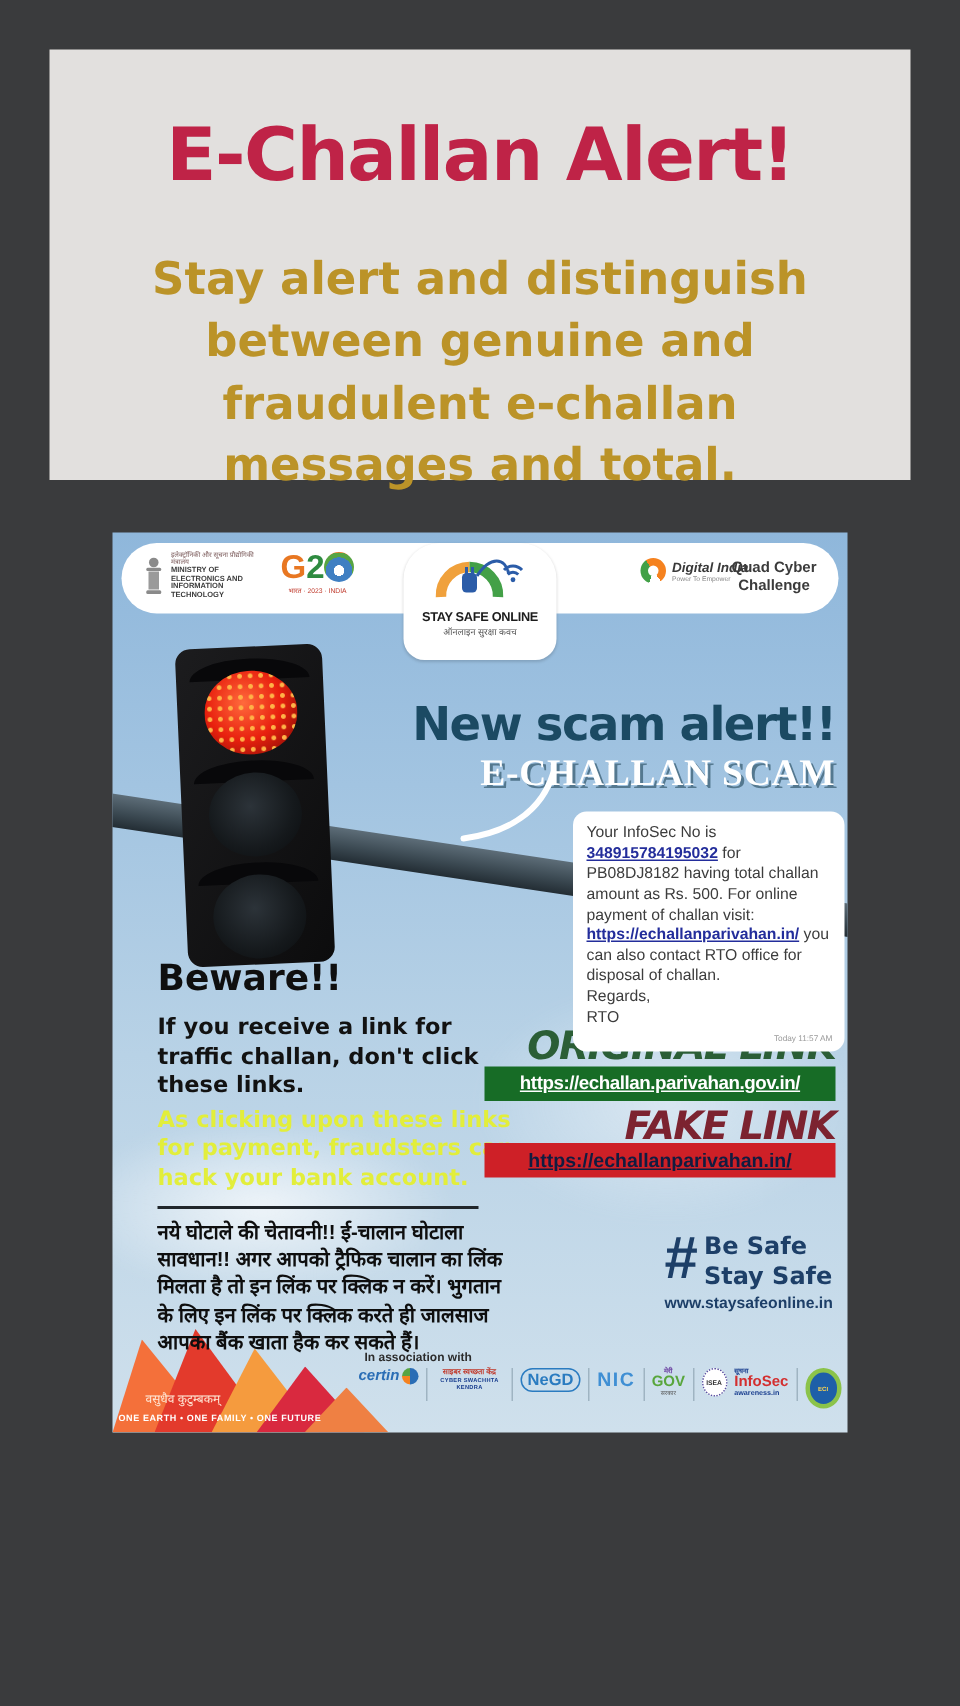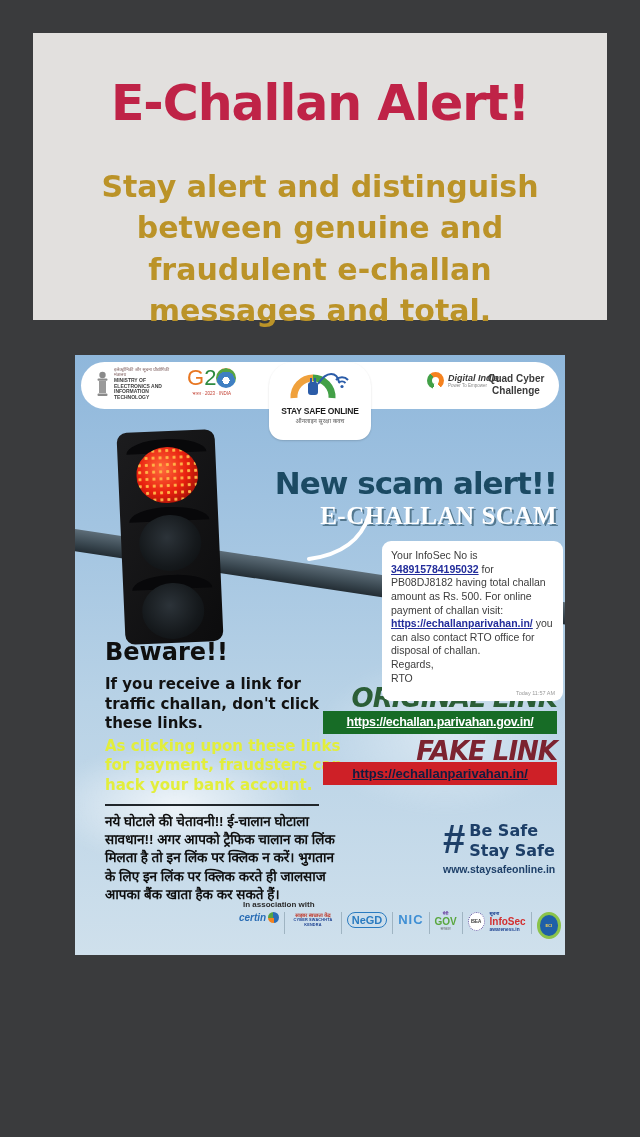--- a/index.html
+++ b/index.html
@@ -33,21 +33,21 @@
   
   .hdr{
     position:absolute;left:6px;top:7px;width:478px;height:47px;
     background:#fff;border-radius:24px;z-index:6;
   }
   .meity{position:absolute;left:14px;top:6px;display:flex;align-items:center;gap:4px;}
   .meity-text{width:64px;color:#4a4a4a;}
   .meity-hi{font-size:4.5px;line-height:1.1;color:#7a5a5a;}
   .meity-en{font-size:5px;font-weight:bold;line-height:1.15;color:#3d3d3d;}
   .g20{position:absolute;left:106px;top:5px;text-align:center;}
-  .g20-main{font-size:22px;font-weight:normal;line-height:1;}
+  .g20-main{font-size:22px;font-weight:bold;line-height:1;}
   .g20-g{color:#e87722;} .g20-2{color:#2e8b40;}
   .g20-lotus{display:inline-block;width:20px;height:20px;border-radius:50%;vertical-align:-3px;
     background:radial-gradient(circle at 50% 62%,#ffffff 0 22%,#3f7fc2 23% 55%,#57a443 56% 75%,#e87722 76% 100%);}
   .g20-sub{font-size:4.5px;color:#c03b2d;margin-top:1px;}
   .di{position:absolute;left:346px;top:10px;display:flex;align-items:center;gap:4px;}
   .di-icon{width:17px;height:17px;border-radius:50%;
     background:conic-gradient(#f5821f 0 40%,#ffffff 40% 55%,#42a047 55% 90%,#f5821f 90% 100%);
     position:relative;}
   .di-icon:after{content:"";position:absolute;left:5px;top:5px;width:7px;height:7px;border-radius:50%;background:#fff;}
   .di-name{font-size:9px;font-weight:bold;font-style:italic;color:#3a3a3a;line-height:1;}
@@ -262,20 +262,29 @@
     <div class="besafe-row">
       <div class="besafe-hash">#</div>
       <div class="besafe-lines">
         <div>Be Safe</div>
         <div>Stay Safe</div>
       </div>
     </div>
     <div class="besafe-url">www.staysafeonline.in</div>
   </div>
 
+  <div class="lotus">
+    <div class="petal p1"></div>
+    <div class="petal p2"></div>
+    <div class="petal p3"></div>
+    <div class="petal p4"></div>
+    <div class="petal p5"></div>
+    <div class="lotus-hi">वसुधैव कुटुम्बकम्</div>
+    <div class="lotus-en">ONE EARTH • ONE FAMILY • ONE FUTURE</div>
+  </div>
   <div class="assoc">In association with</div>
   <div class="logos">
     <div class="certin">
       <span class="certin-name">certin</span>
       <span class="certin-swirl"></span>
     </div>
     <div class="lg-sep"></div>
     <div class="csk">
       <div class="csk-hi">साइबर स्वच्छता केंद्र</div>
       <div class="csk-en">CYBER SWACHHTA KENDRA</div>

